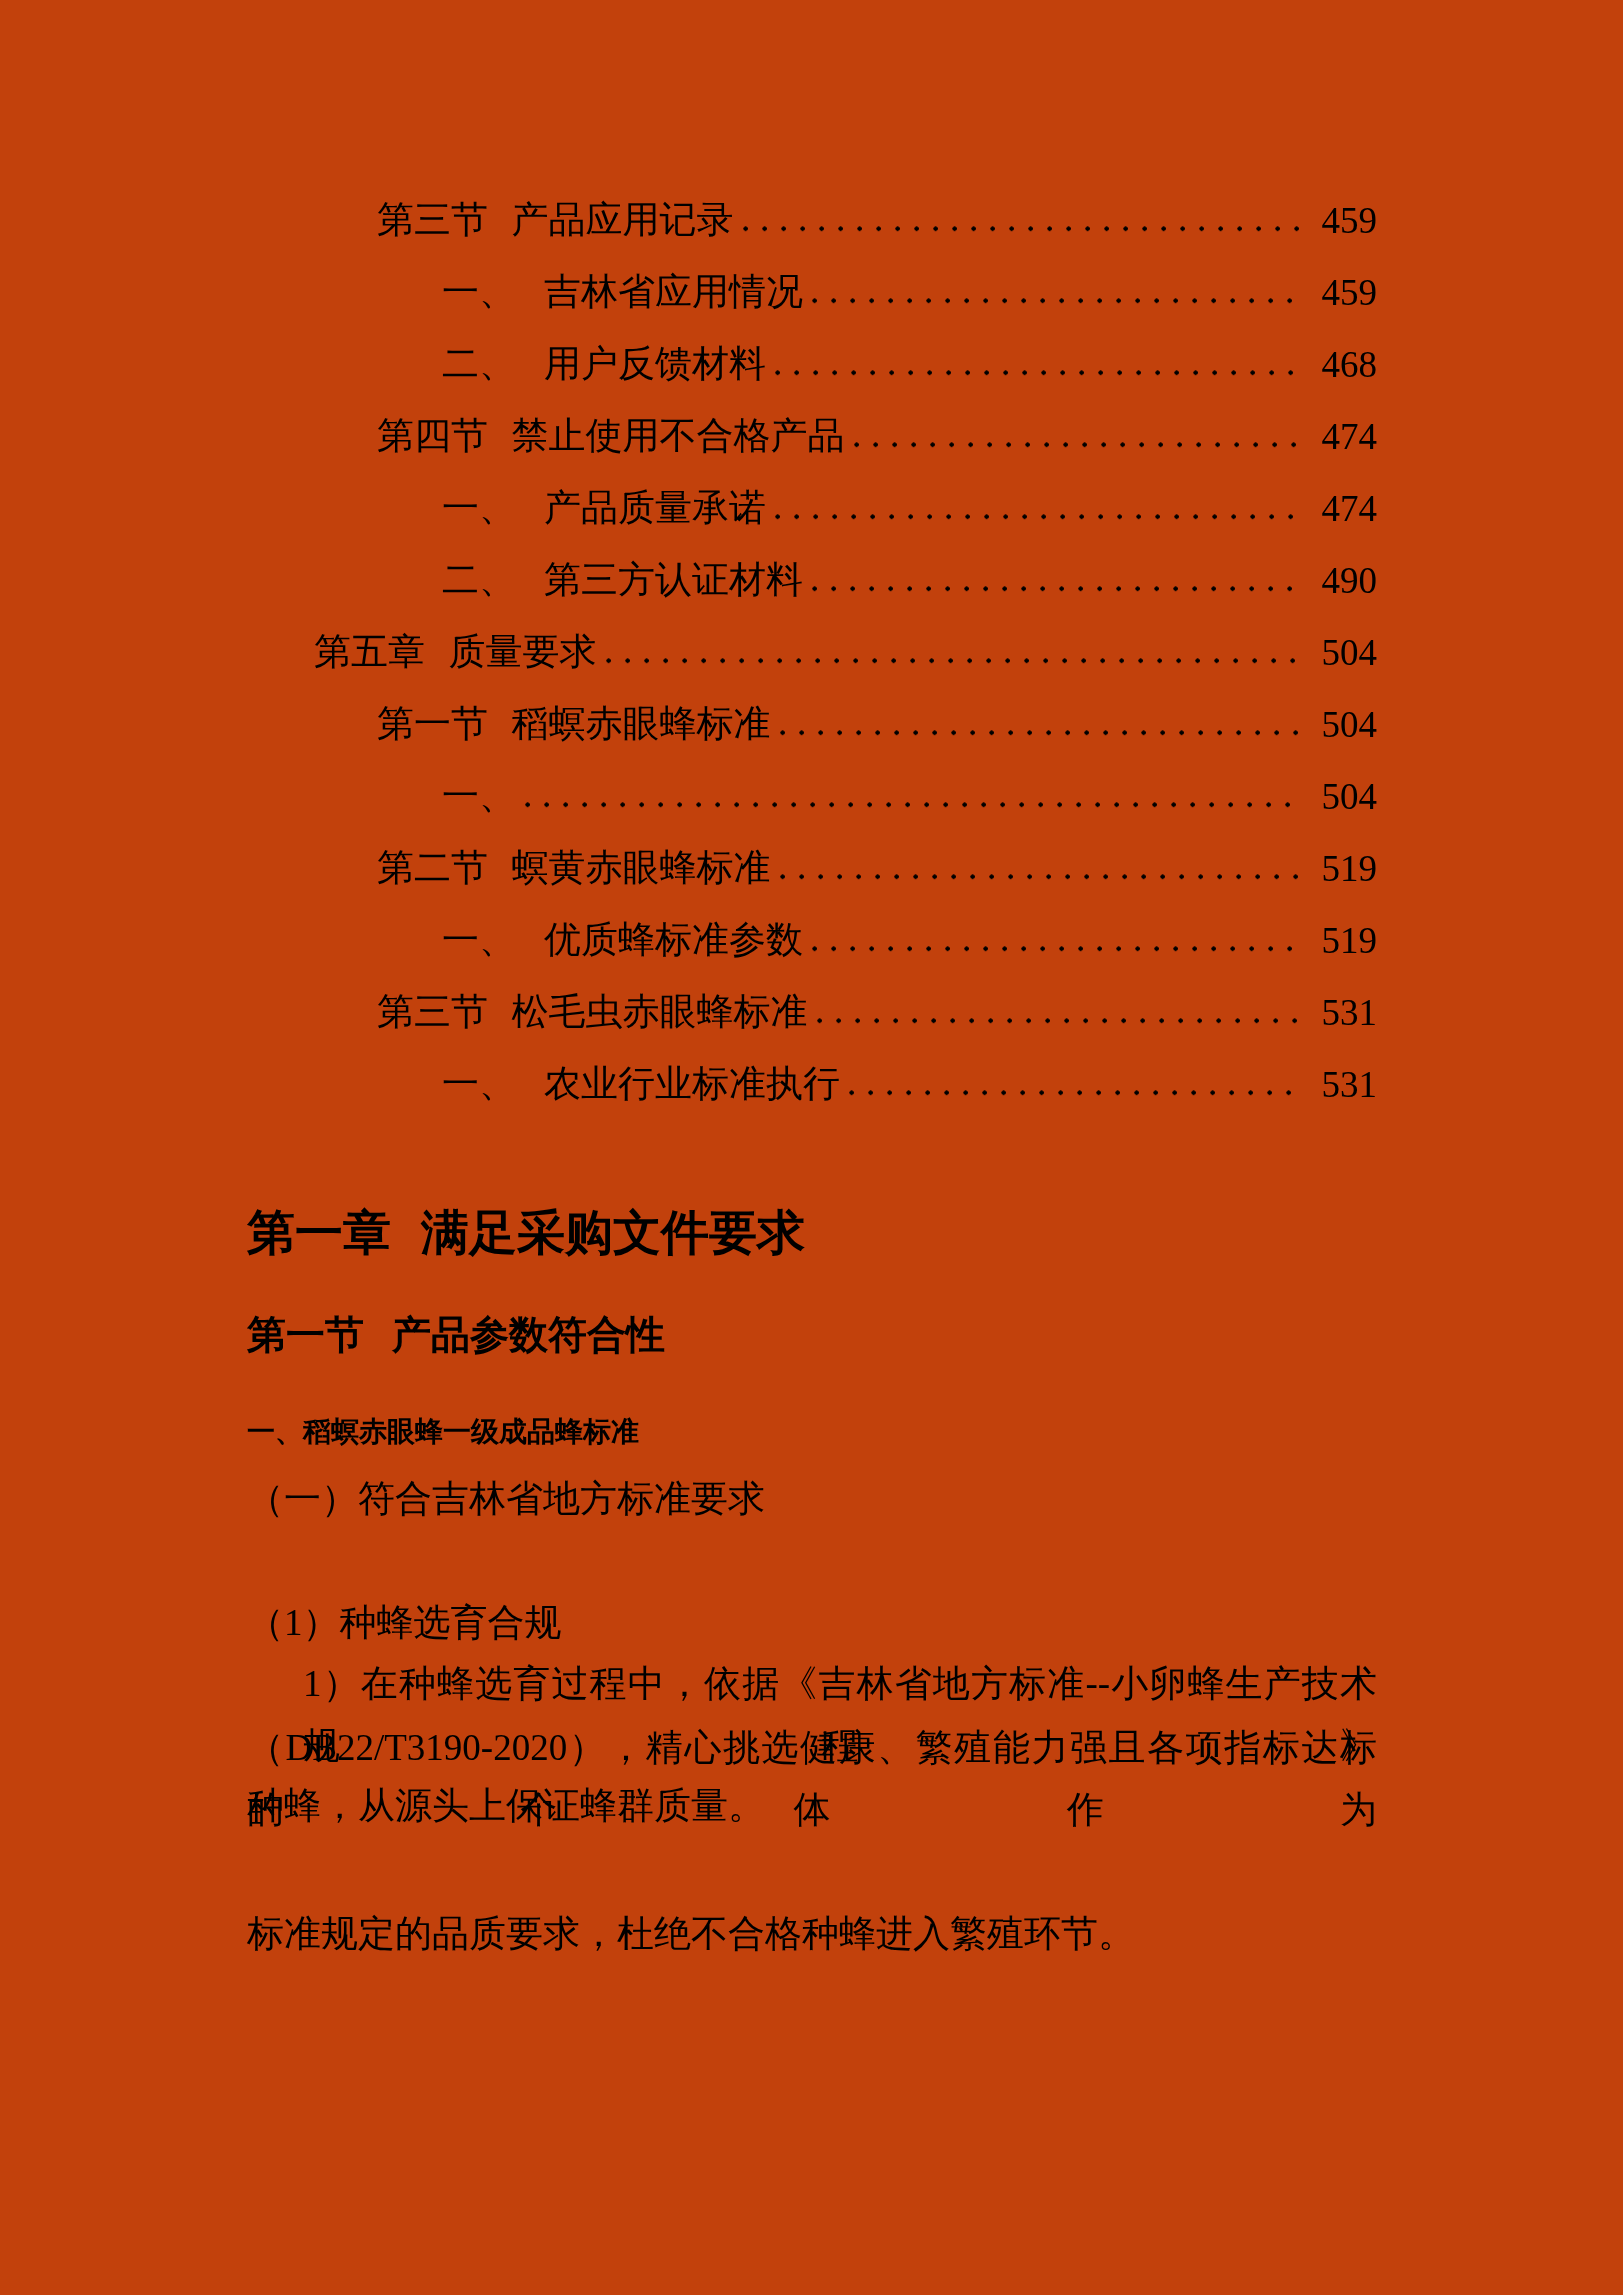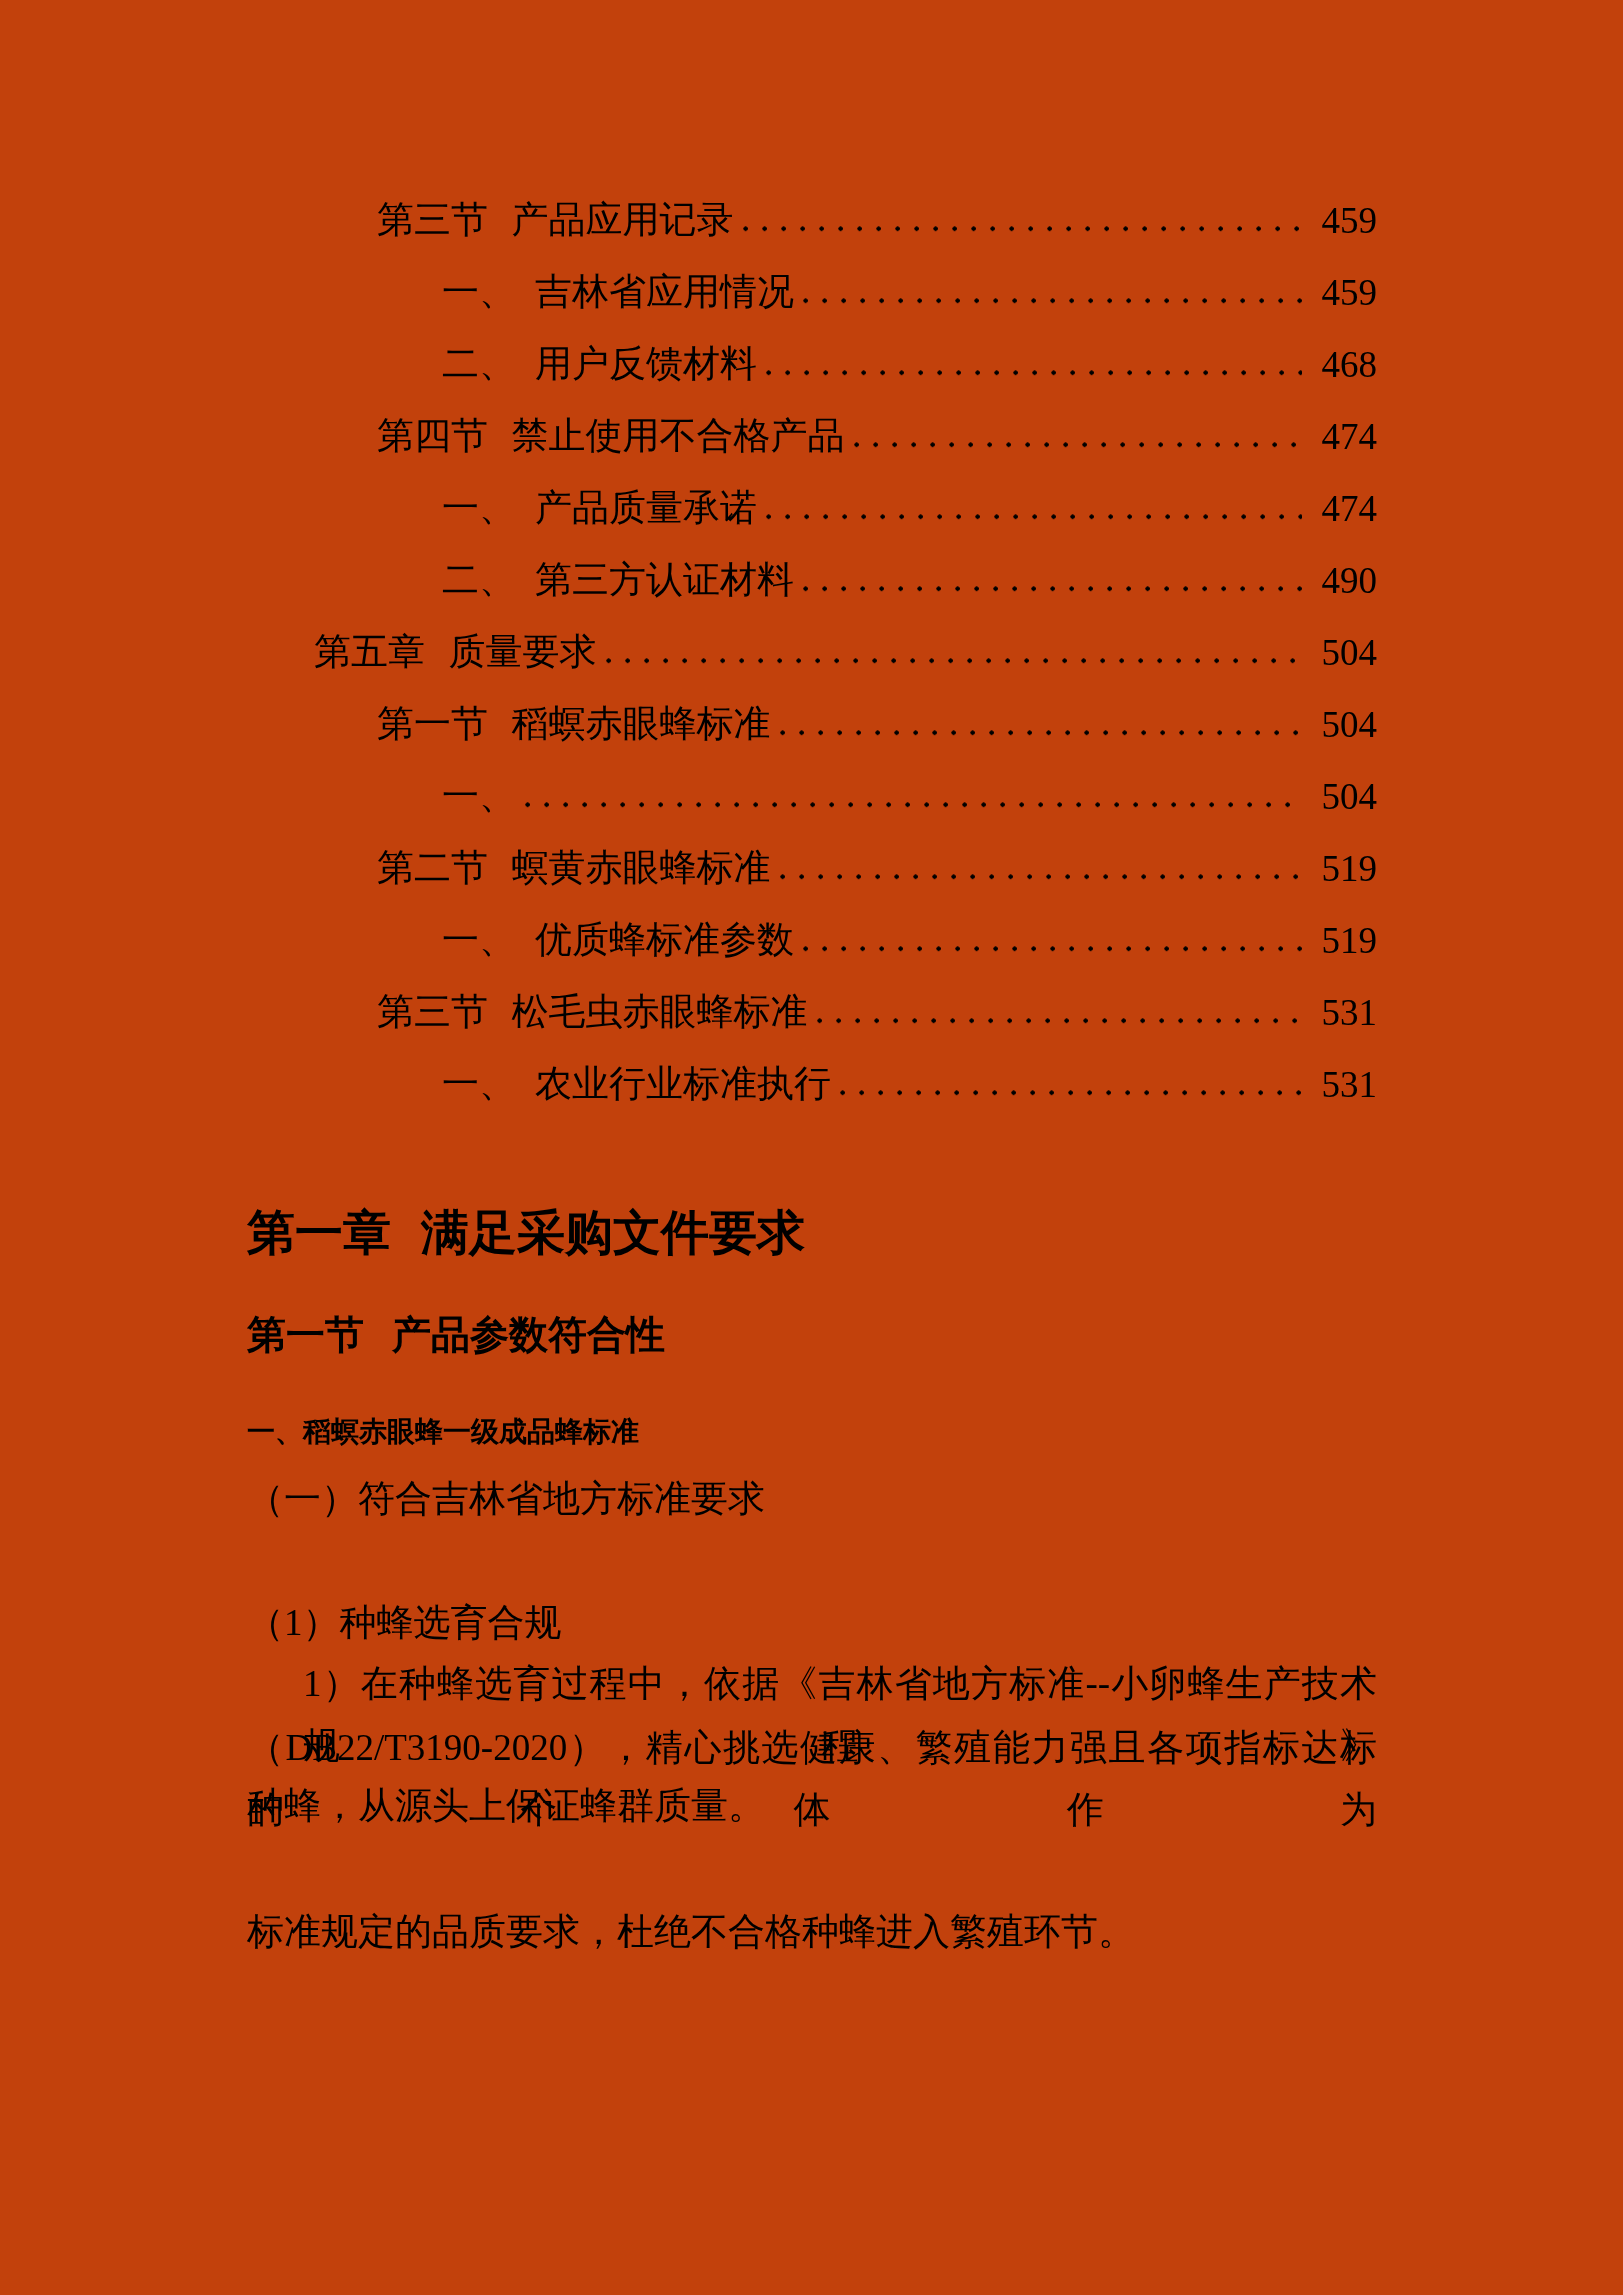--- a/index.html
+++ b/index.html
@@ -23,21 +23,21 @@
     display:flex;
     align-items:center;
     height:72px;
     font-size:37px;
     white-space:nowrap;
   }
   .toc-row.lvl1{padding-left:67px;}
   .toc-row.lvl2{padding-left:130px;}
   .toc-row.lvl3{padding-left:195px;}
   .toc-row .t-title{margin-left:23.6px;}
-  .toc-row.lvl3 .t-title{margin-left:19px;}
+  .toc-row.lvl3 .t-title{margin-left:28px;}
   .leader{
     flex:1;
     height:5.2px;
     margin-left:9.2px;
     margin-right:10.5px;
     align-self:center;
     transform:translateY(9.2px);
     background-image:radial-gradient(circle at 2.6px 2.6px, #000 2px, rgba(0,0,0,0) 2.5px);
     background-size:19px 5.2px;
     background-repeat:repeat-x;
@@ -95,21 +95,21 @@
     text-align:justify;
     text-align-last:justify;
   }
   .bl-1{top:1468px;}
   .bl-2{top:1533px;}
   .bl-3{top:1592px;}
   .bl-4{top:1653px;}
   .bl-5{top:1717px;}
   .bl-6{top:1775px;}
   .bl-7{top:1845px;}
-  .bl-8{top:1903px;font-family:Liberation Mono, monospace;}
+  .bl-8{top:1903px;}
 </style>
 </head>
 <body>
 
 <div class="page">
 
   <div class="toc">
 
     <div class="toc-row lvl2">
       <span class="t-num">第三节</span>

